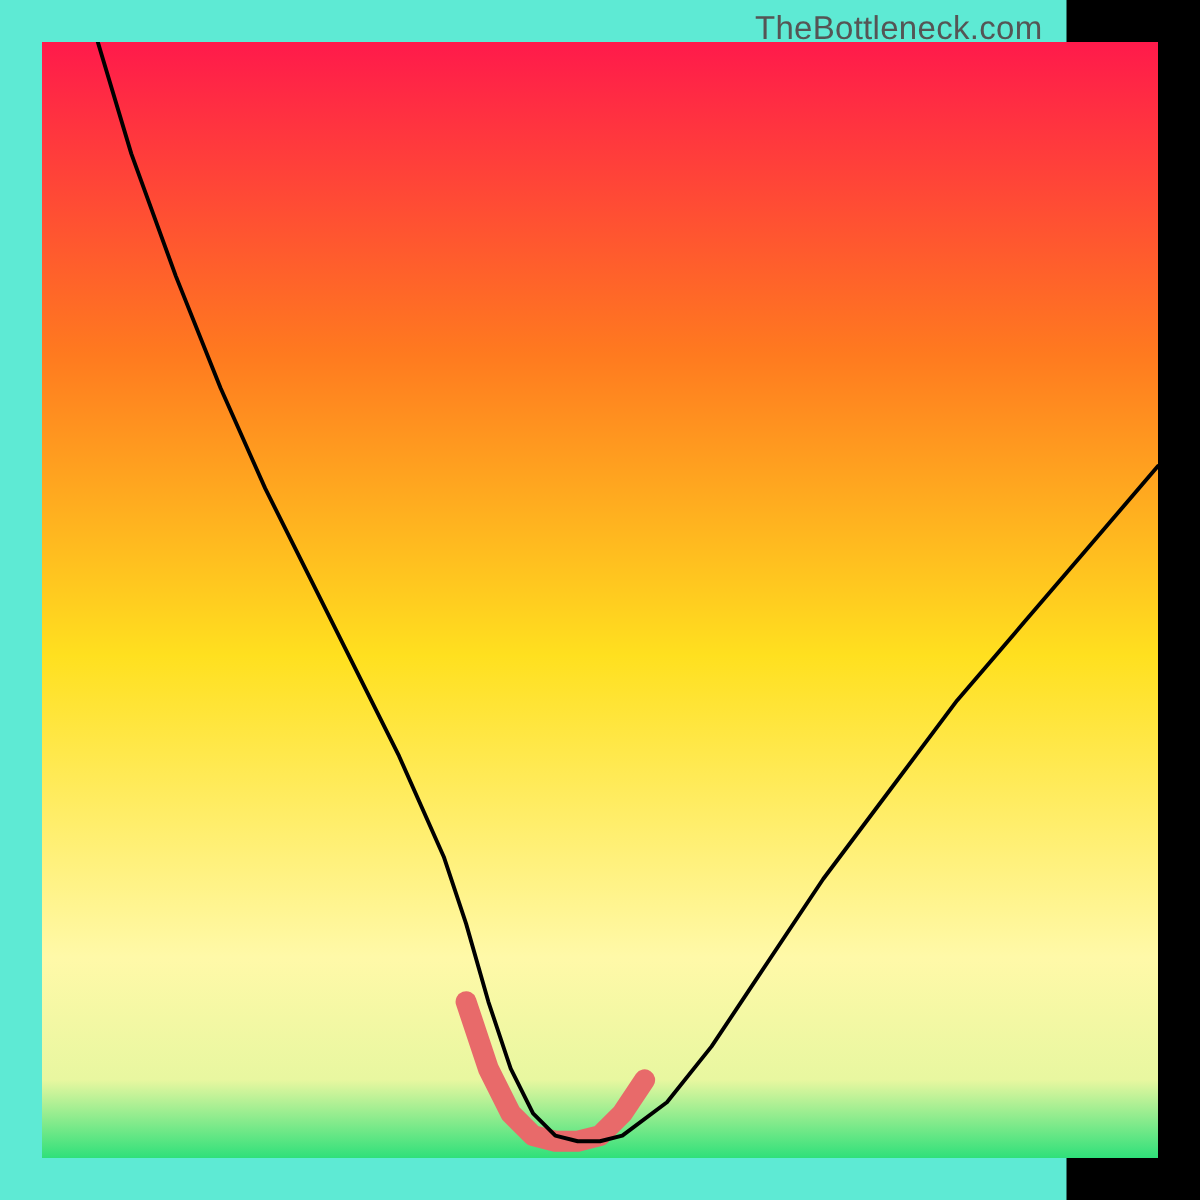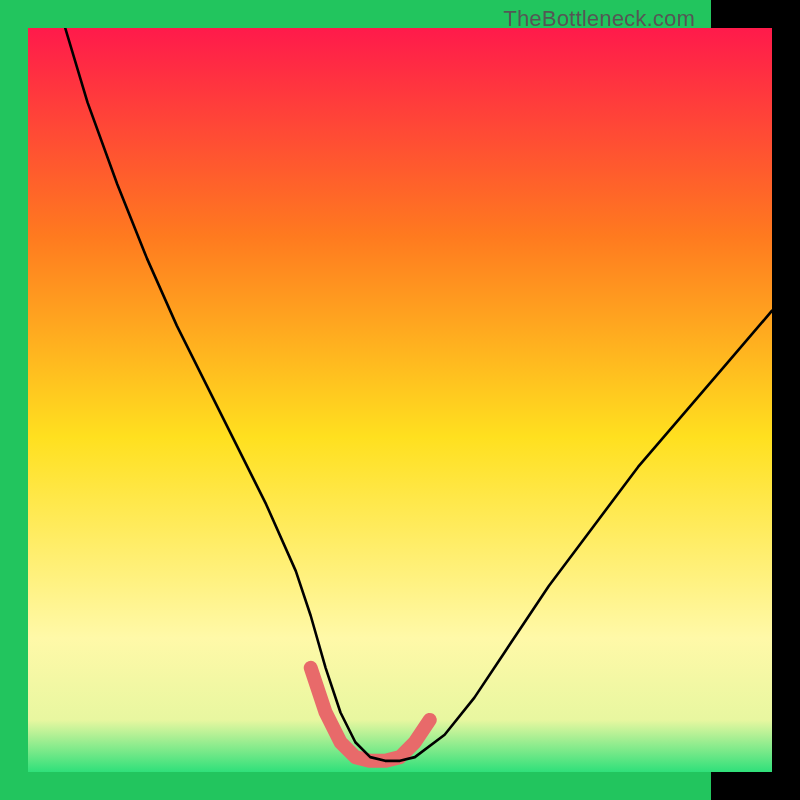--- a/index.html
+++ b/index.html
@@ -10,21 +10,21 @@
     background: #000;
     overflow: hidden;
     font-family: Arial, Helvetica, sans-serif;
   }
   .frame {
     position: absolute;
     left: 0;
     top: 0;
     width: 711px;
     height: 800px;
-    background: #22c55e;
+    background: #5eead4;
   }
   .watermark {
     position: absolute;
     top: 6px;
     right: 16px;
     color: #555;
     font-size: 22px;
     font-weight: 400;
     letter-spacing: 0.2px;
     z-index: 20;

